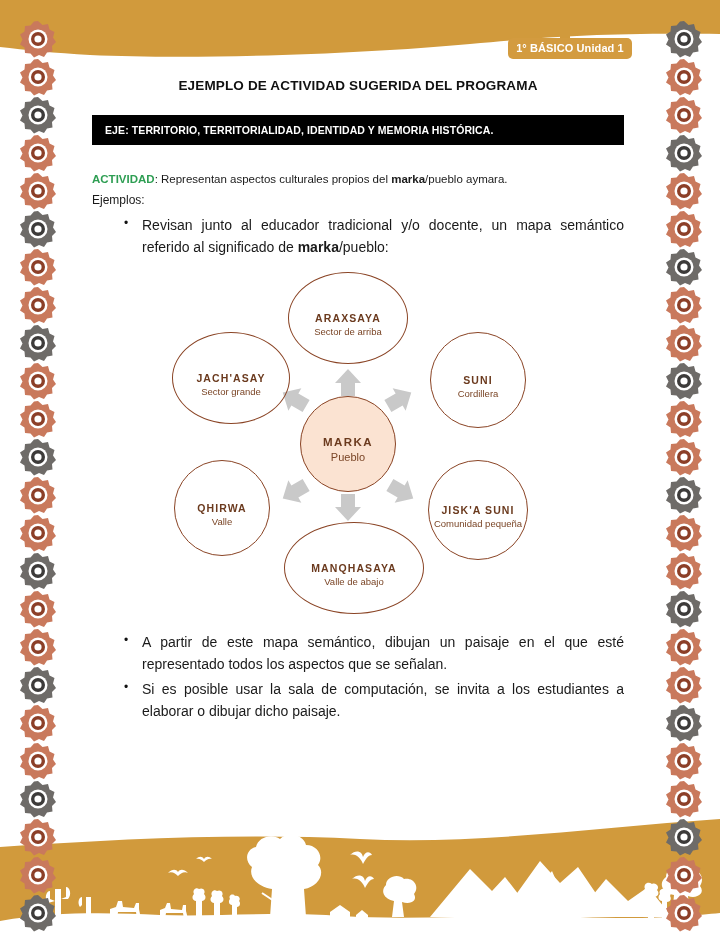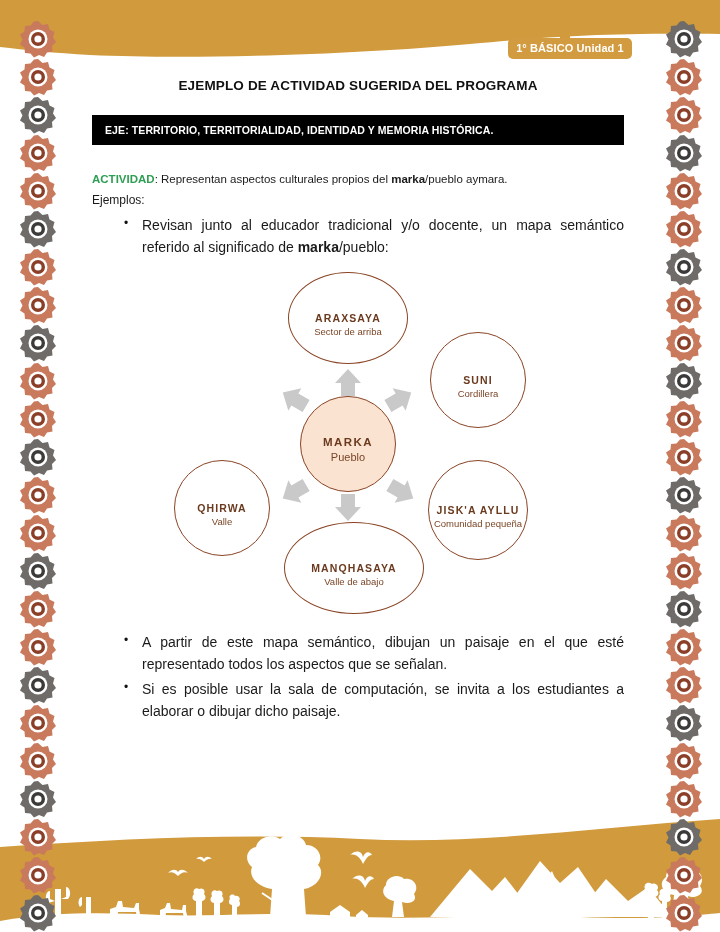--- a/index.html
+++ b/index.html
@@ -315,28 +315,32 @@
     <div class="node" id="node-araxsaya">
       <span class="node-title">ARAXSAYA</span>
       <span class="node-sub">Sector de arriba</span>
     </div>
 
     <div class="node" id="node-suni">
       <span class="node-title">SUNI</span>
       <span class="node-sub">Cordillera</span>
     </div>
 
+    <div class="node" id="node-jachasay">
+      <span class="node-title">JACH'ASAY</span>
+      <span class="node-sub">Sector grande</span>
+    </div>
 
     <div class="node center" id="node-marka">
       <span class="node-title">MARKA</span>
       <span class="node-sub">Pueblo</span>
     </div>
 
     <div class="node" id="node-jiska">
-      <span class="node-title">JISK'A AYLLU</span>
+      <span class="node-title">JISK'A SUNI</span>
       <span class="node-sub">Comunidad pequeña</span>
     </div>
 
     <div class="node" id="node-qhirwa">
       <span class="node-title">QHIRWA</span>
       <span class="node-sub">Valle</span>
     </div>
 
     <div class="node" id="node-manqhasaya">
       <span class="node-title">MANQHASAYA</span>

